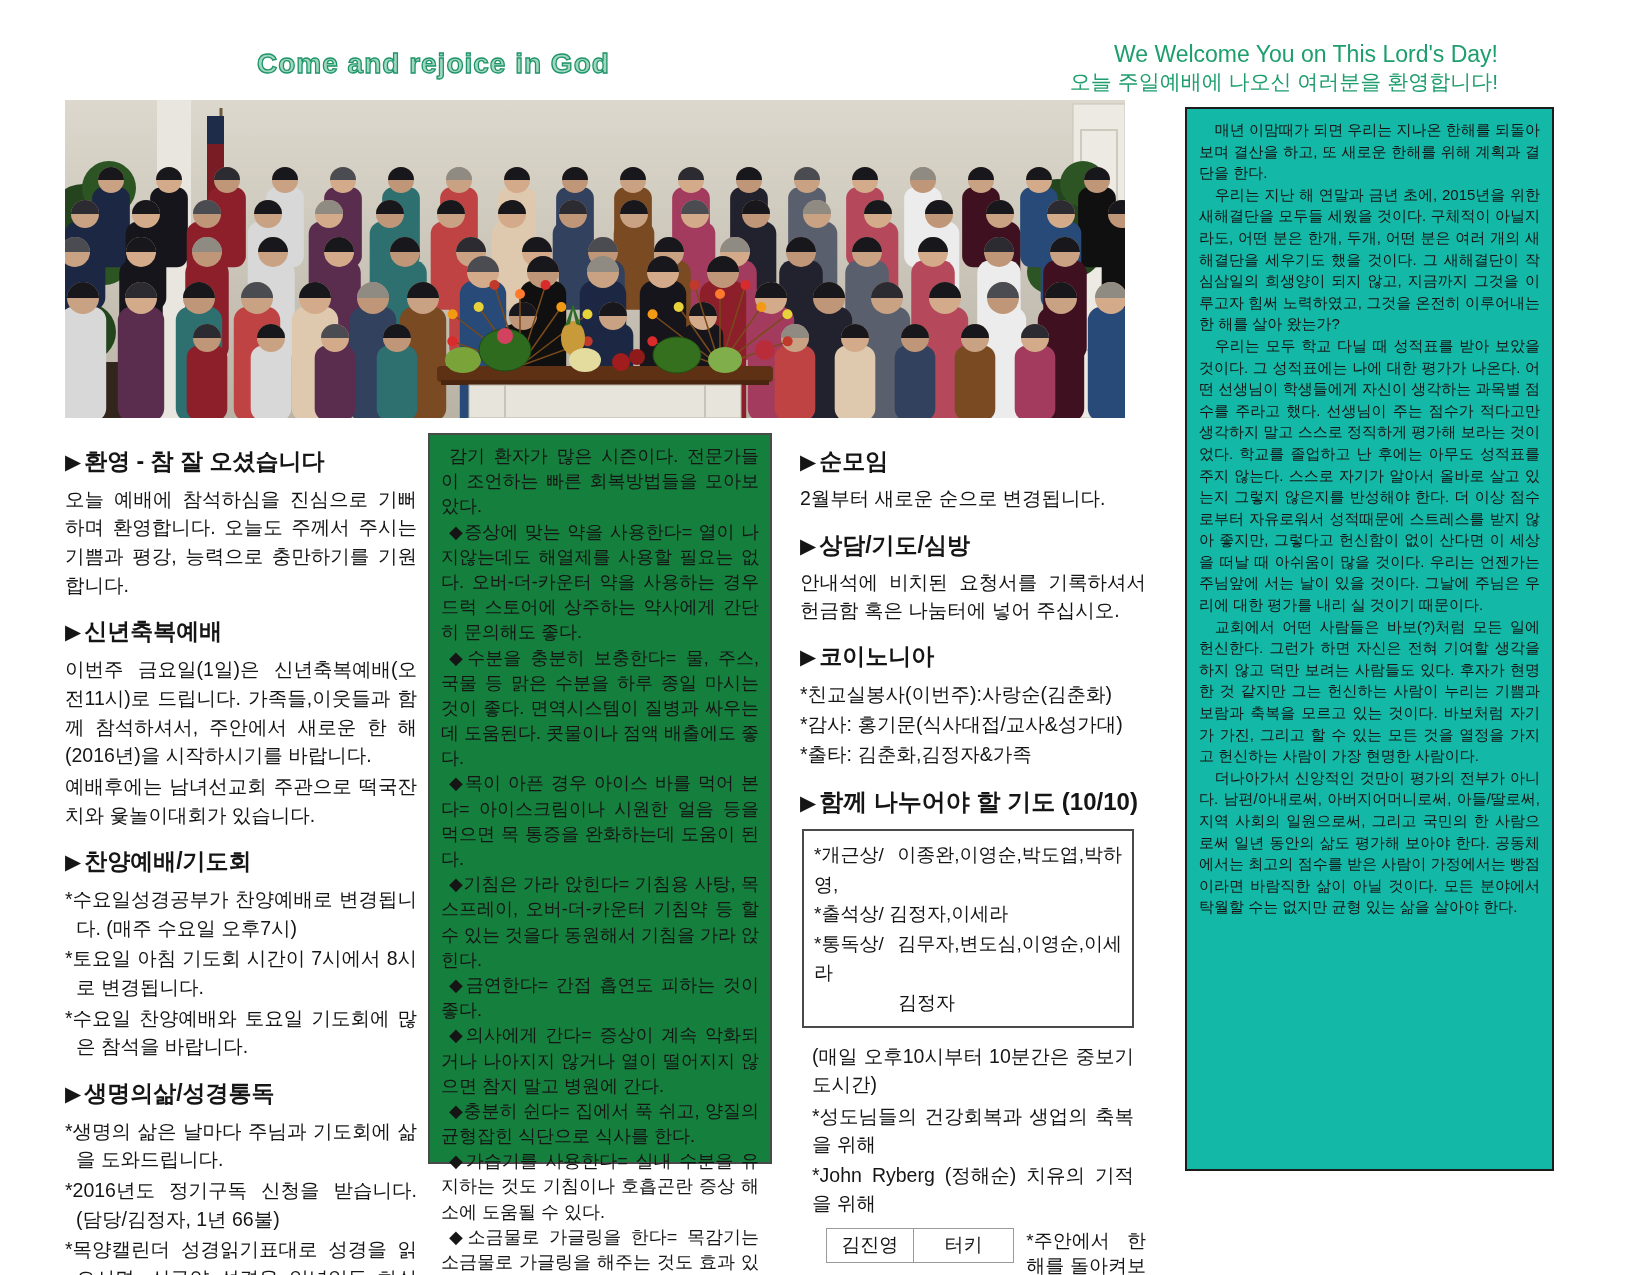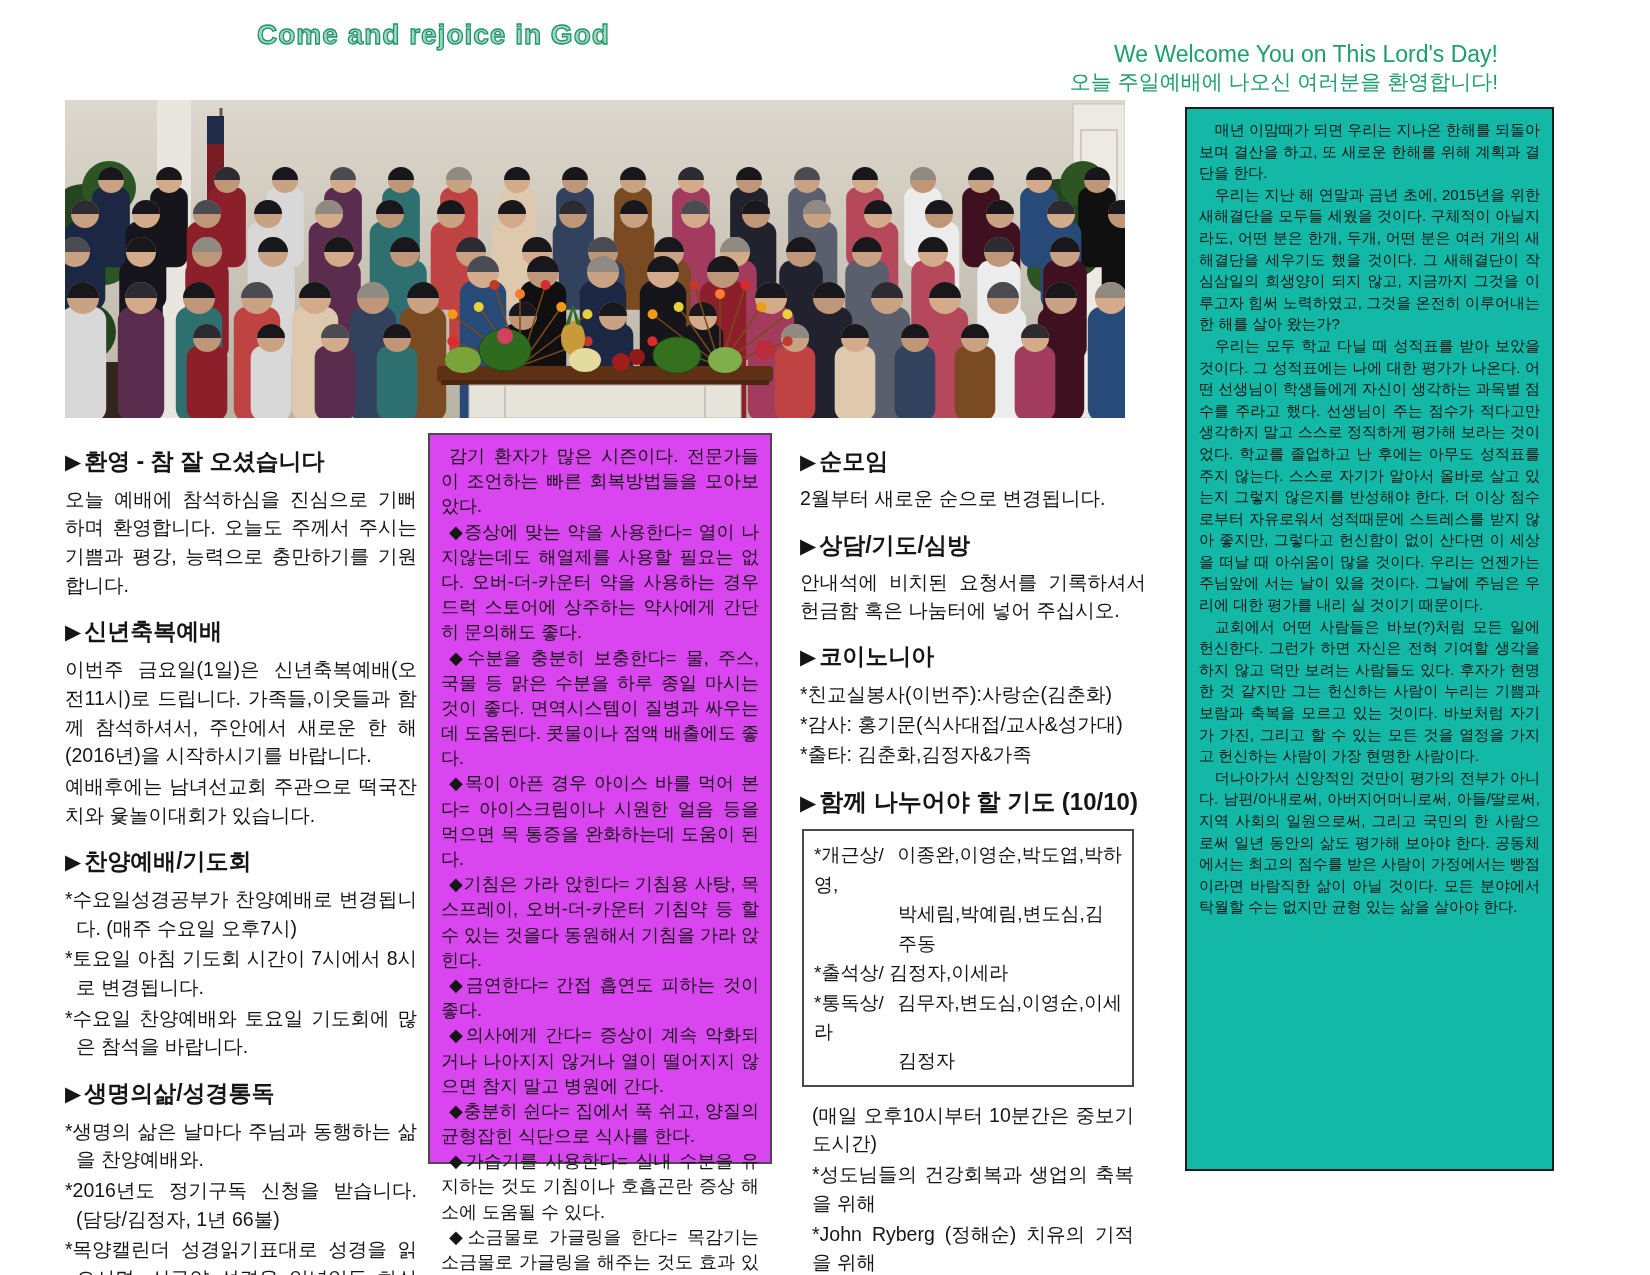--- a/index.html
+++ b/index.html
@@ -1,39 +1,39 @@
 <!DOCTYPE html>
 <html><head>
 <meta charset="utf-8">
 <style>
   html,body{margin:0;padding:0;background:#fff;}
   .page{position:relative;width:1650px;height:1275px;background:#ffffff;overflow:hidden;
         font-family:"Liberation Sans","DejaVu Sans",sans-serif;color:#151515;}
 
   
-  .motto{position:absolute;left:257px;top:19px;font-size:28px;font-weight:bold;letter-spacing:1px;
+  .motto{position:absolute;left:257px;top:48px;font-size:28px;font-weight:bold;letter-spacing:1px;
          color:#9fd8bf;-webkit-text-stroke:1.3px #1f9468;}
   .welcome{position:absolute;right:152px;top:40px;text-align:right;color:#1d9e6d;line-height:1.25;}
   .welcome .en{font-size:23px;}
   .welcome .ko{font-size:21px;font-weight:normal;}
 
   
   .photo{position:absolute;left:65px;top:100px;width:1060px;height:318px;background:#cfc9bd;overflow:hidden;}
 
   
   .jt{text-align:justify;}
   .h{font-size:23px;font-weight:bold;text-align:left;margin:16px 0 6px 0;}
   .h.first{margin-top:11px;}
   .h .arrow{margin-right:3px;font-size:21px;}
   .col1{position:absolute;left:65px;top:434px;width:352px;font-size:19.5px;line-height:1.47;}
   .col1 p{margin:0 0 2px 0;}
   .hangs{padding-left:11px;text-indent:-11px;margin:0;}
 
   .box2{position:absolute;left:428px;top:433px;width:344px;height:731px;border:2px solid #4a4a4a;
-        box-sizing:border-box;background:#d946ef;padding:9px 11px;font-size:18px;line-height:1.4;}
+        box-sizing:border-box;background:#15803d;padding:9px 11px;font-size:18px;line-height:1.4;}
   .box2 p{margin:0;text-indent:0.45em;}
 
   .col3{position:absolute;left:800px;top:434px;width:346px;font-size:19.5px;line-height:1.45;}
   .col3 p{margin:0 0 2px 0;}
   .h.big{font-size:24px;}
   .awards{border:2px solid #4a4a4a;padding:9px 10px;margin:10px 12px 14px 2px;font-size:19px;line-height:1.55;}
   .awards .cont{padding-left:84px;}
   .notes div{margin:3px 12px;}
   .mrow{display:flex;margin-top:10px;align-items:flex-start;}
   table.miss{border-collapse:collapse;margin-left:26px;}
@@ -409,21 +409,21 @@
     <div class="h"><span class="arrow">▶</span><span>신년축복예배</span></div>
     <p>이번주 금요일(1일)은 신년축복예배(오전11시)로 드립니다. 가족들,이웃들과 함께 참석하셔서, 주안에서 새로운 한 해 (2016년)을 시작하시기를 바랍니다.</p>
     <p>예배후에는 남녀선교회 주관으로 떡국잔치와 윷놀이대회가 있습니다.</p>
 
     <div class="h"><span class="arrow">▶</span><span>찬양예배/기도회</span></div>
     <p class="hangs">*수요일성경공부가 찬양예배로 변경됩니다. (매주 수요일 오후7시)</p>
     <p class="hangs">*토요일 아침 기도회 시간이 7시에서 8시로 변경됩니다.</p>
     <p class="hangs">*수요일 찬양예배와 토요일 기도회에 많은 참석을 바랍니다.</p>
 
     <div class="h"><span class="arrow">▶</span><span>생명의삶/성경통독</span></div>
-    <p class="hangs">*생명의 삶은 날마다 주님과 동행하는 삶을 찬양예배와.</p>
+    <p class="hangs">*생명의 삶은 날마다 주님과 기도회에 삶을 도와드립니다.</p>
     <p class="hangs">*2016년도 정기구독 신청을 받습니다. (담당/김정자, 1년 66불)</p>
     <p class="hangs">*목양캘린더 성경읽기표대로 성경을 읽으시면, 신구약 성경을 일년일독 하실 수 있습니다.</p>
   </div>
 
   <div class="box2 jt">
     <p>감기 환자가 많은 시즌이다. 전문가들이 조언하는 빠른 회복방법들을 모아보았다.</p>
     <p>◆증상에 맞는 약을 사용한다= 열이 나지않는데도 해열제를 사용할 필요는 없다. 오버-더-카운터 약을 사용하는 경우 드럭 스토어에 상주하는 약사에게 간단히 문의해도 좋다.</p>
     <p>◆수분을 충분히 보충한다= 물, 주스, 국물 등 맑은 수분을 하루 종일 마시는 것이 좋다. 면역시스템이 질병과 싸우는데 도움된다. 콧물이나 점액 배출에도 좋다.</p>
     <p>◆목이 아픈 경우 아이스 바를 먹어 본다= 아이스크림이나 시원한 얼음 등을 먹으면 목 통증을 완화하는데 도움이 된다.</p>
     <p>◆기침은 가라 앉힌다= 기침용 사탕, 목 스프레이, 오버-더-카운터 기침약 등 할 수 있는 것을다 동원해서 기침을 가라 앉힌다.</p>
@@ -444,21 +444,20 @@
 
     <div class="h"><span class="arrow">▶</span><span>코이노니아</span></div>
     <p class="hangs">*친교실봉사(이번주):사랑순(김춘화)</p>
     <p class="hangs">*감사: 홍기문(식사대접/교사&amp;성가대)</p>
     <p class="hangs">*출타: 김춘화,김정자&amp;가족</p>
 
     <div class="h big"><span class="arrow">▶</span><span>함께 나누어야 할 기도 (10/10)</span></div>
 
     <div class="awards">
       <div>*개근상/ 이종완,이영순,박도엽,박하영,</div>
-      <div class="cont">박세림,박예림,변도심,김주동</div>
       <div>*출석상/ 김정자,이세라</div>
       <div>*통독상/ 김무자,변도심,이영순,이세라</div>
       <div class="cont">김정자</div>
     </div>
 
     <div class="notes">
       <div>(매일 오후10시부터 10분간은 중보기도시간)</div>
       <div>*성도님들의 건강회복과 생업의 축복을 위해</div>
       <div>*John Ryberg (정해순) 치유의 기적을 위해</div>
     </div>

